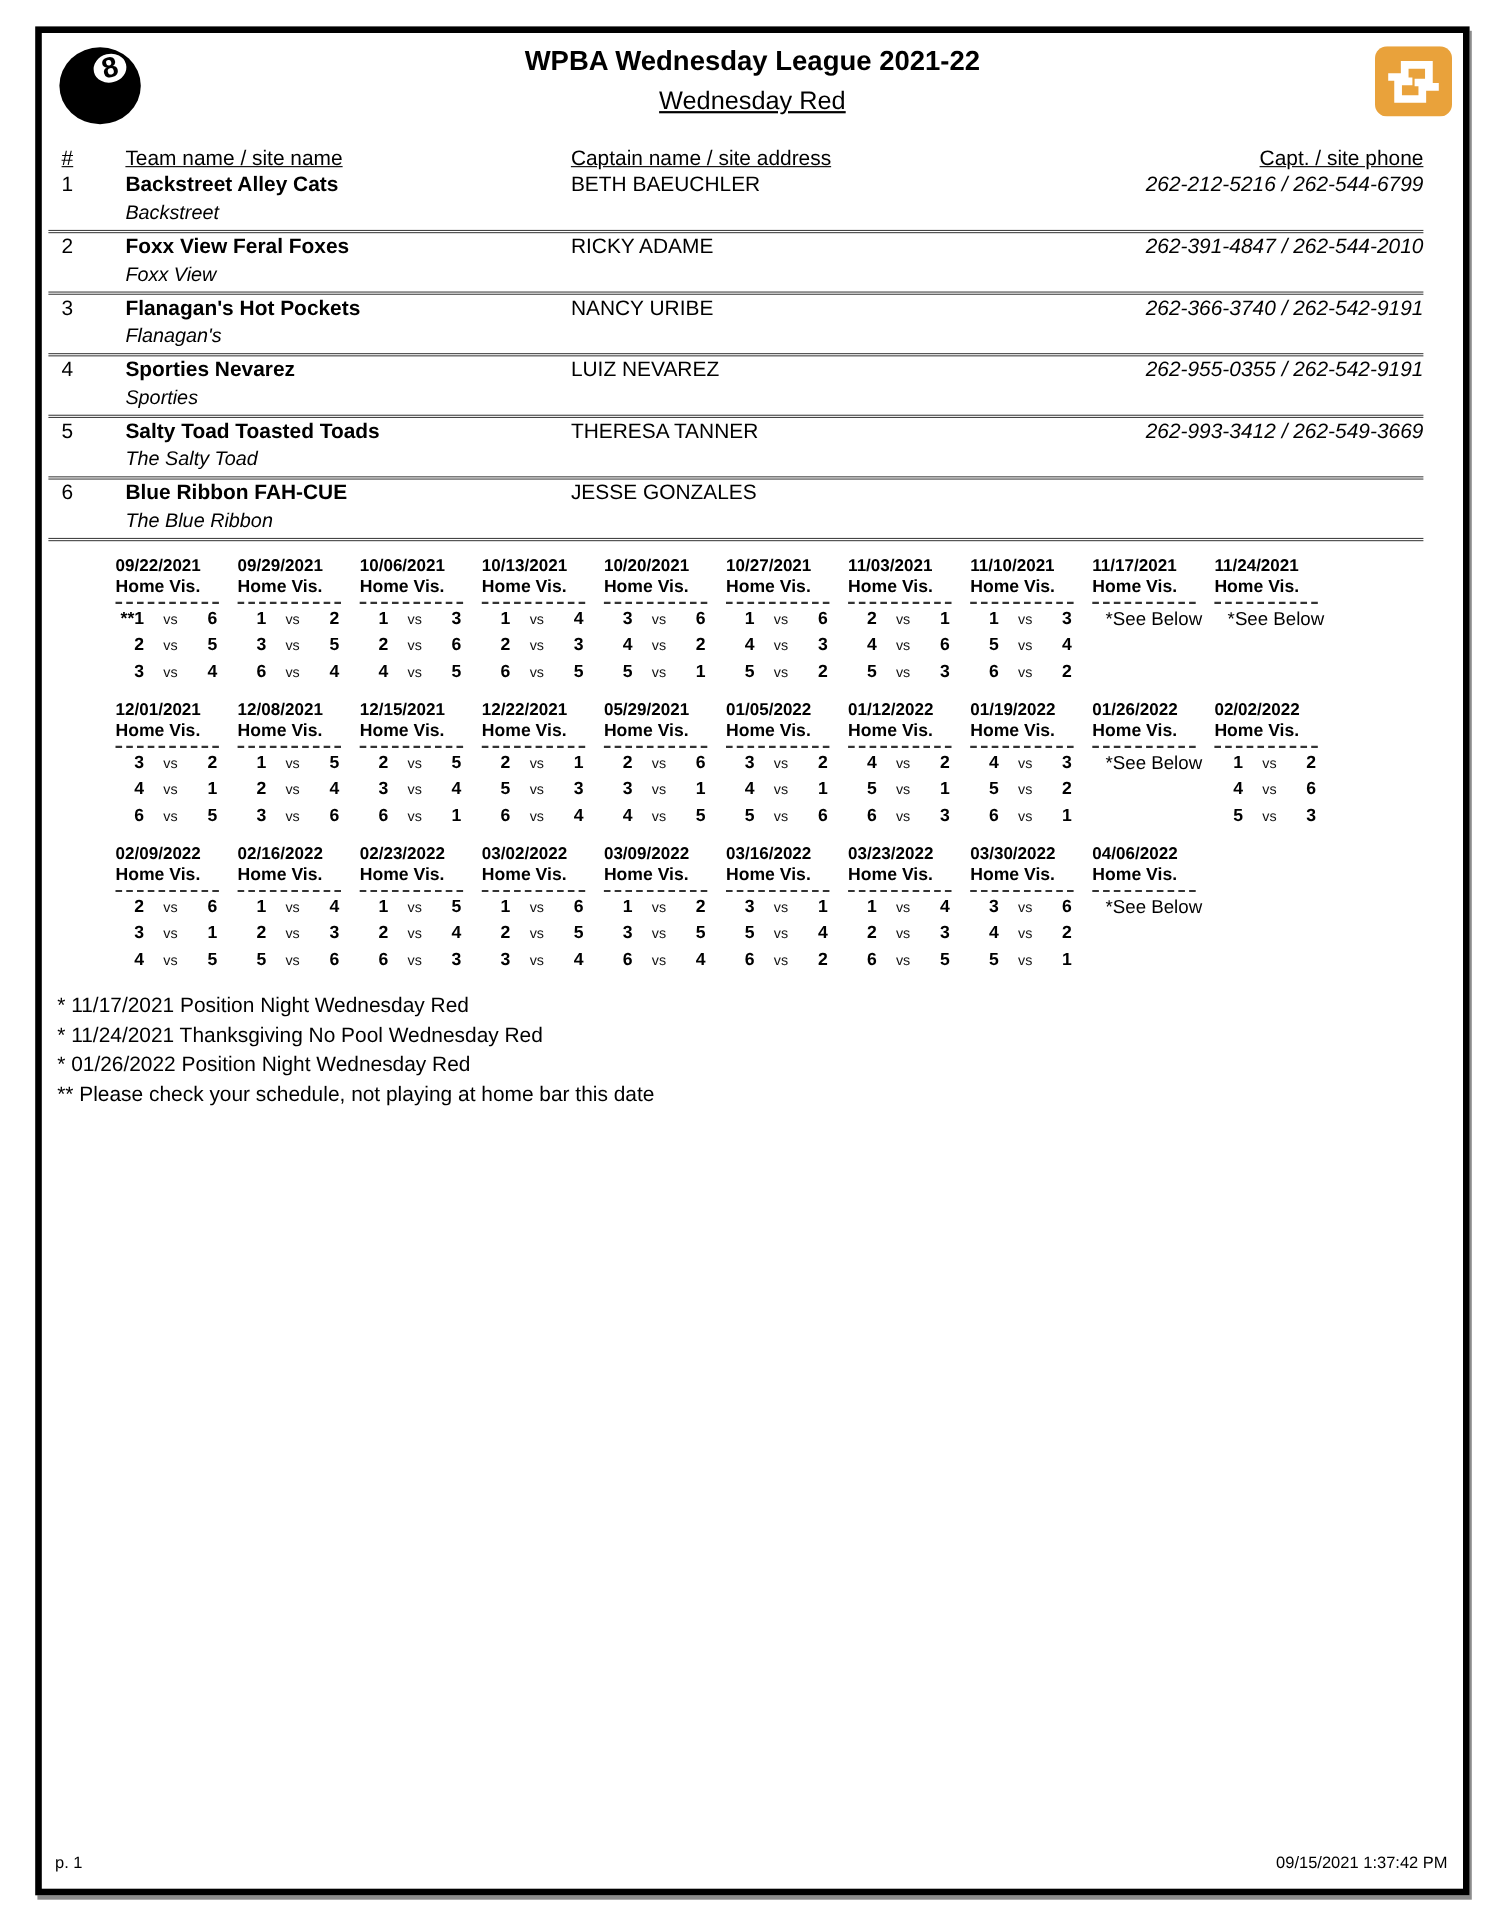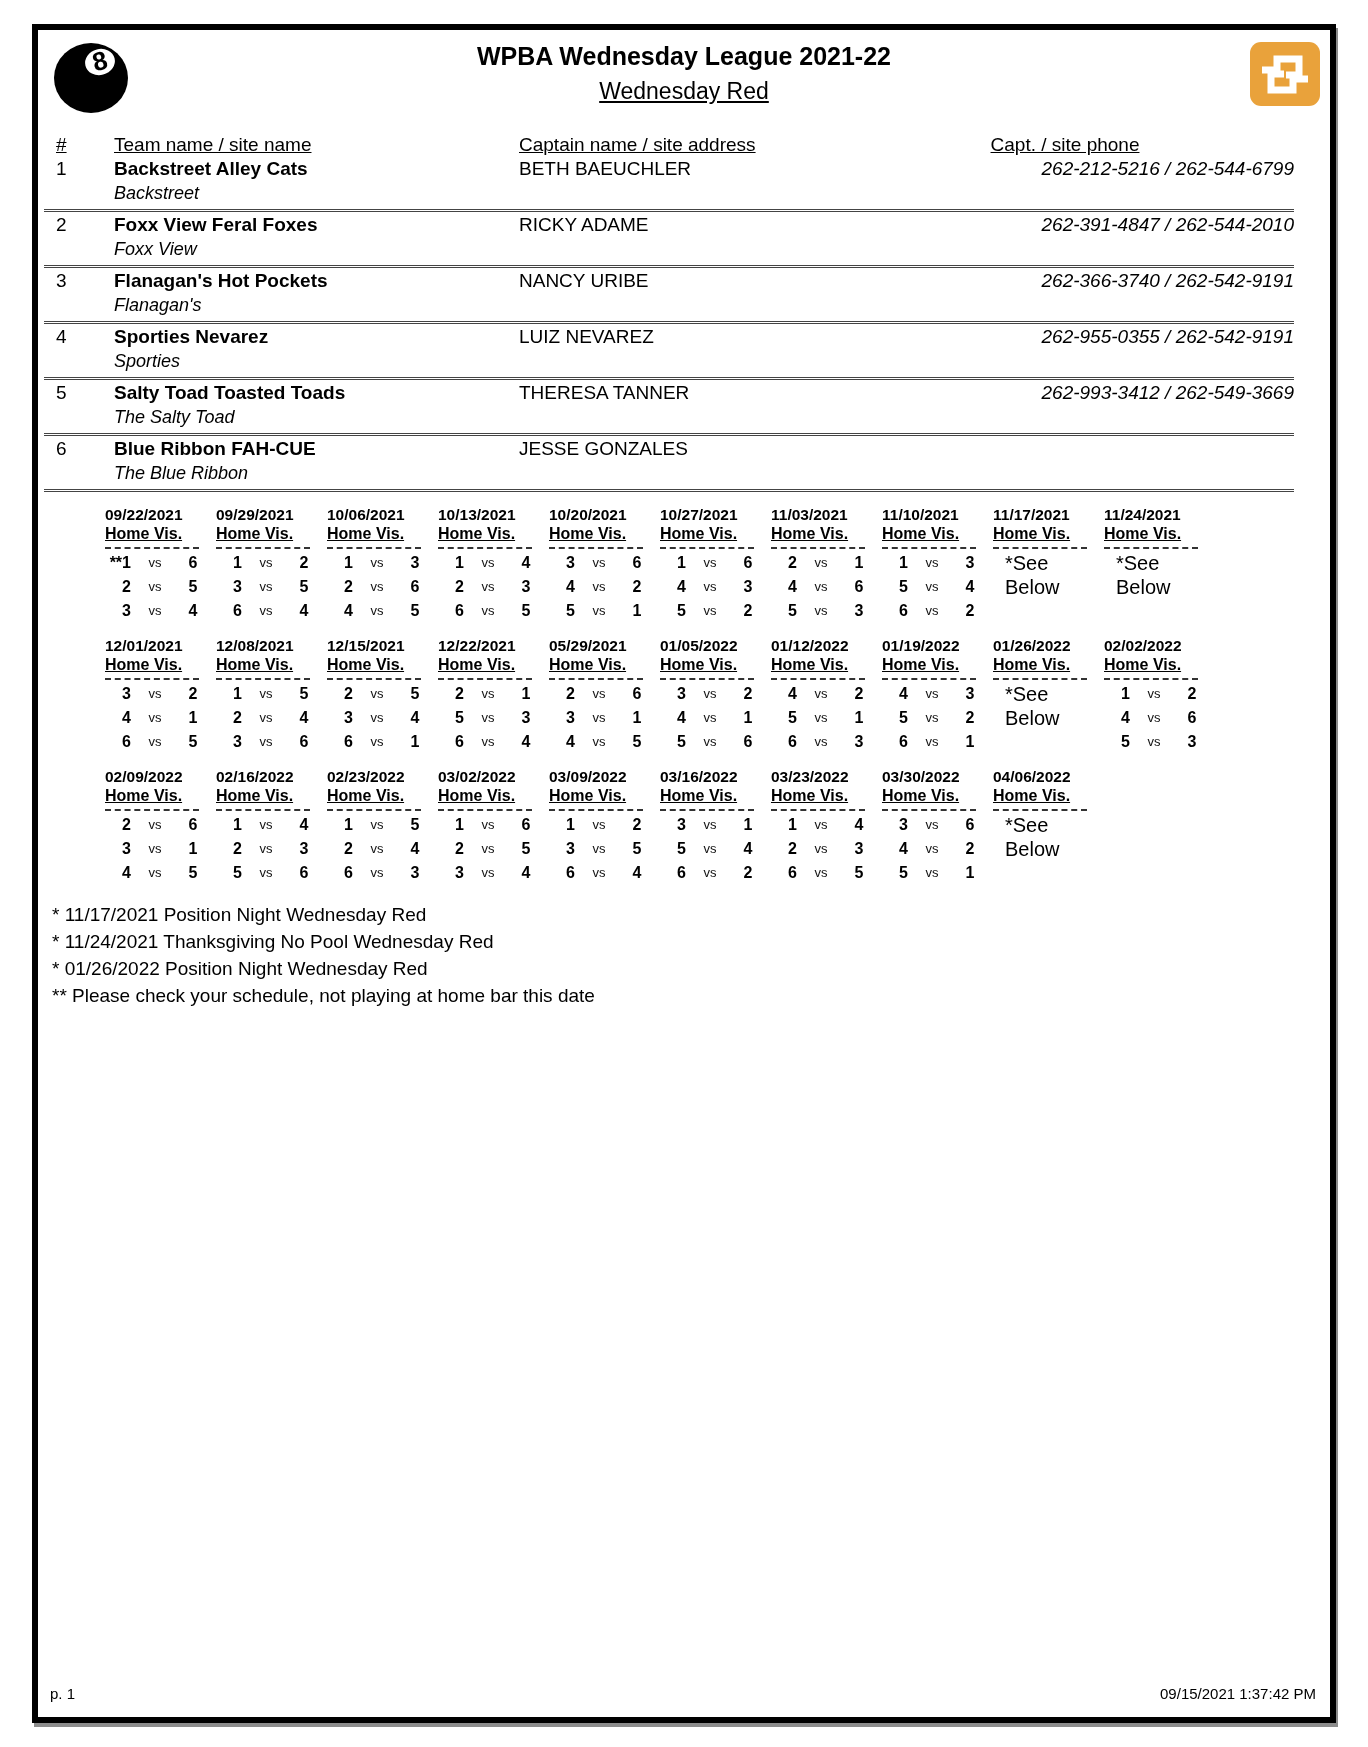--- a/index.html
+++ b/index.html
@@ -31,51 +31,51 @@
   }
   .subtitle span { text-decoration:underline; }
   
   .teams { margin:8px 36px 0 6px; }
   .teams-header {
     display:grid; grid-template-columns:58px 405px 1fr 470px;
     font-size:19px;
   }
   .teams-header > div { padding-left:12px; }
   .teams-header > div span { text-decoration:underline; }
-  .th-phone { text-align:center; padding-right:0 !important; }
+  .th-phone { text-align:right; padding-right:0 !important; }
   .team-block { border-bottom:3px double #444; padding-bottom:3px; }
   .team-row1 {
     display:grid; grid-template-columns:58px 405px 1fr 470px;
     font-size:19px; margin-top:2px;
   }
   .team-row1 > div { padding-left:12px; }
   .team-num { font-weight:normal; }
   .team-name { font-weight:bold; }
   .team-phone { text-align:right; font-style:italic; padding-left:0 !important; }
   .team-row2 { font-size:18px; font-style:italic; padding-left:70px; margin-top:3px; padding-bottom:2px; }
   
   .schedule { padding-left:23px; margin-top:14px;margin-left:44px; }
   .sched-row {
     display:grid; grid-template-columns:repeat(10, 111px);
     margin-bottom:14px;
   }
   .cell { font-size:16px; }
   .cell .date { font-weight:bold; font-size:15.5px; }
-  .cell .hv { font-weight:bold; font-size:16px; margin-top:1px;text-decoration:underline; }
+  .cell .hv { font-weight:bold; font-size:16px; margin-top:1px; }
   .cell .dash {
     width:94px; border-top:2px dashed #333; margin-top:4px; margin-bottom:2px;
   }
   .match {
     display:grid; grid-template-columns:26px 48px 28px;
     font-size:16px; line-height:24px;
   }
   .match .home { font-weight:bold; text-align:right; white-space:nowrap; }
   .match .vs { text-align:center; font-size:13px; color:#111; }
   .match .away { font-weight:bold; text-align:center; }
-  .see-below { font-size:20px; padding-left:12px; line-height:24px; }
+  .see-below { font-size:17px; padding-left:12px; line-height:24px; }
   
   .footnotes { margin:16px 0 0 14px; font-size:19px; line-height:27px; }
   .footer { position:absolute; left:12px; right:14px; top:1655px; display:flex; justify-content:space-between; font-size:15px; }
 </style>
 </head>
 <body>
 
 <div class="page-frame">
 
   <div class="header">

